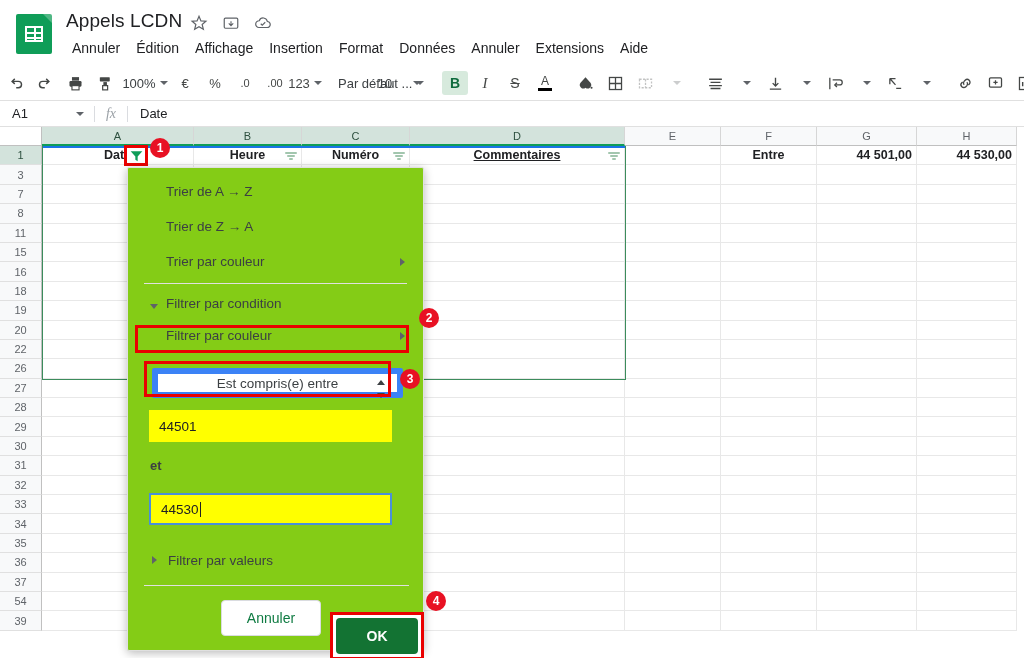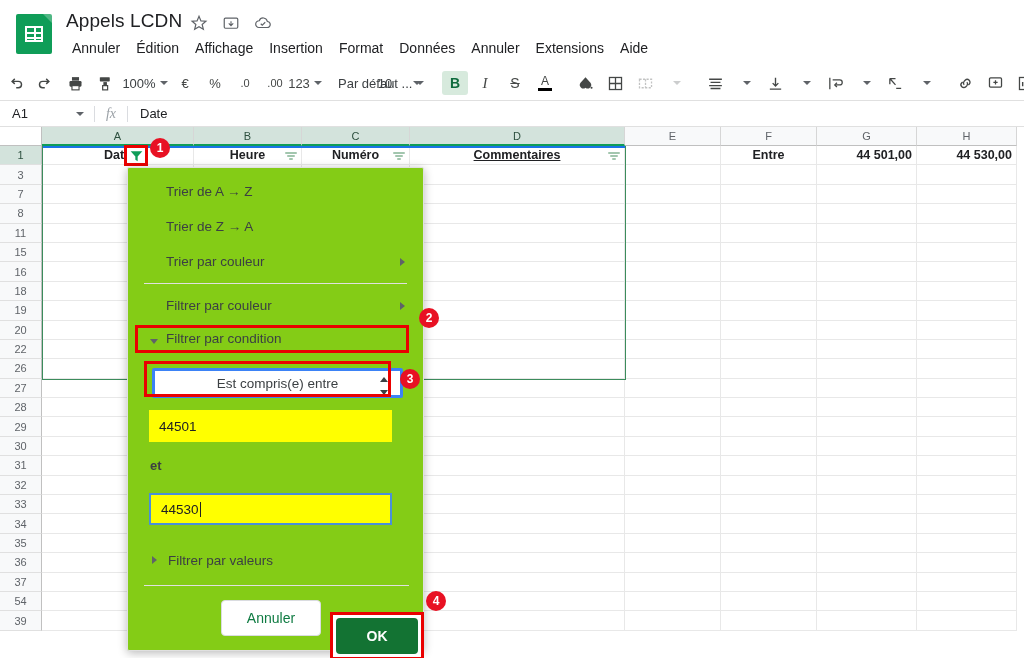--- a/index.html
+++ b/index.html
@@ -160,21 +160,21 @@
     border-top:5px solid #5f6368;
   }
   .fm-tri-right {
     position:absolute; left:24px; top:13px; width:0; height:0;
     border-top:4px solid transparent; border-bottom:4px solid transparent;
     border-left:5px solid #5f6368;
   }
   .fm-divider { height:1px; background:#e0e0e0; margin:4px 16px; }
   .fm-select {
     position:absolute; left:24px; width:251px; height:30px;
-    border:3px solid #3b82f6; border-radius:2px; background:#fff;
+    border:6px solid #3b82f6; border-radius:2px; background:#fff;
     display:flex; align-items:center; justify-content:center;
     font-size:13.5px; color:#3c4043;
   }
   .spin {
     position:absolute; right:12px; top:6px; width:9px; height:18px;
     display:flex; flex-direction:column; justify-content:space-between; align-items:center;
   }
   .spin i { width:0; height:0; border-left:4.5px solid transparent; border-right:4.5px solid transparent; display:block;}
   .spin .up { border-bottom:5px solid #3c4043; }
   .spin .dn { border-top:5px solid #3c4043; }
@@ -765,28 +765,28 @@
 
     <div class="fm-item" style="margin-top:6px">Trier de A → Z</div>
     <div class="fm-item">Trier de Z → A</div>
     <div class="fm-item">
       <span>Trier par couleur</span>
       <span class="sub-arrow"></span>
     </div>
 
     <div class="fm-divider"></div>
 
+    <div class="fm-item" style="height:30px">
+      <span class="fm-tri-down"></span>
+      <span>Filtrer par condition</span>
+    </div>
+
     <div class="fm-item">
       <span>Filtrer par couleur</span>
       <span class="sub-arrow"></span>
-    </div>
-
-    <div class="fm-item" style="height:30px">
-      <span class="fm-tri-down"></span>
-      <span>Filtrer par condition</span>
     </div>
 
     <div class="fm-select" style="top:200px">
       <span>Est compris(e) entre</span>
       <span class="spin">
           <i class="up"></i>
           <i class="dn"></i>
         </span>
     </div>
 

